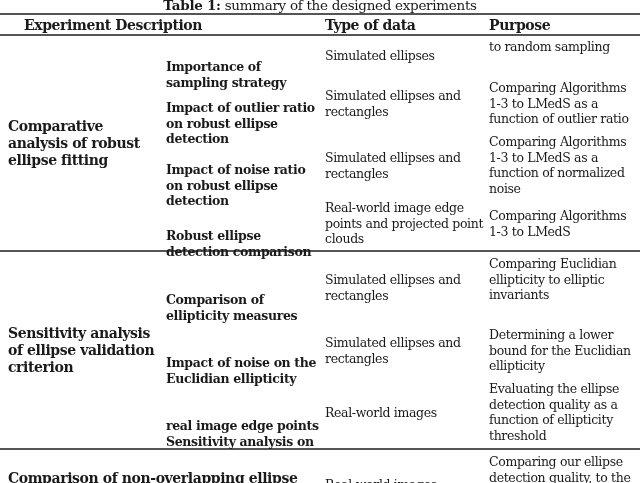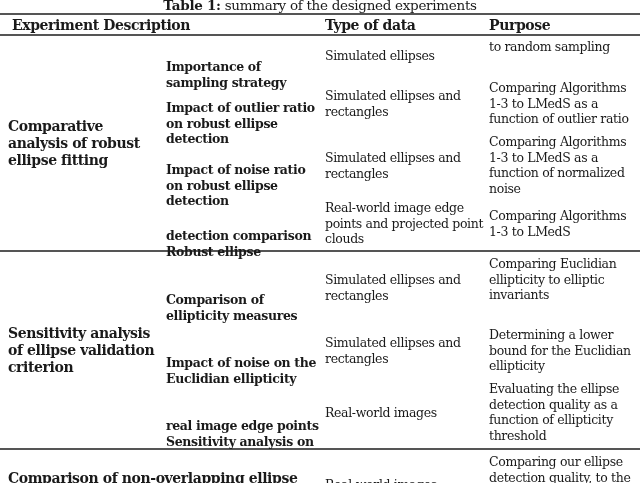--- a/index.html
+++ b/index.html
@@ -13,21 +13,21 @@
   .cell { position:absolute; font-size:12.5px; line-height:15.5px; letter-spacing:-0.35px; }
   .b { font-weight:bold;margin-top:20px; }
   .sec { position:absolute; font-weight:bold; font-size:14px; line-height:17px; letter-spacing:-0.4px; }
 </style>
 </head>
 <body>
 
 <div class="caption"><b>Table 1:</b><span> summary of the designed experiments</span></div>
 
 <div class="rule" style="top:13px;height:2px;"></div>
-<div class="hdr" style="left:12px;">Experiment Description</div>
+<div class="hdr" style="left:24px;">Experiment Description</div>
 <div class="hdr" style="left:325px;">Type of data</div>
 <div class="hdr" style="left:489px;">Purpose</div>
 <div class="rule" style="top:34px;height:2px;"></div>
 <div class="rule" style="top:250px;height:2px;"></div>
 <div class="rule" style="top:448px;height:2px;"></div>
 
 <div class="sec" style="left:8px;top:118px;">
   <div>Comparative</div>
   <div>analysis of robust</div>
   <div>ellipse fitting</div>
@@ -69,22 +69,22 @@
   <div>rectangles</div>
 </div>
 <div class="cell" style="left:489px;top:134px;">
   <div>Comparing Algorithms</div>
   <div>1-3 to LMedS as a</div>
   <div>function of normalized</div>
   <div>noise</div>
 </div>
 
 <div class="cell b" style="left:166px;top:208px;">
+  <div>Robust ellipse</div>
   <div>detection comparison</div>
-  <div>Robust ellipse</div>
 </div>
 <div class="cell" style="left:325px;top:200px;">
   <div>Real-world image edge</div>
   <div>points and projected point</div>
   <div>clouds</div>
 </div>
 <div class="cell" style="left:489px;top:208px;">
   <div>Comparing Algorithms</div>
   <div>1-3 to LMedS</div>
 </div>

